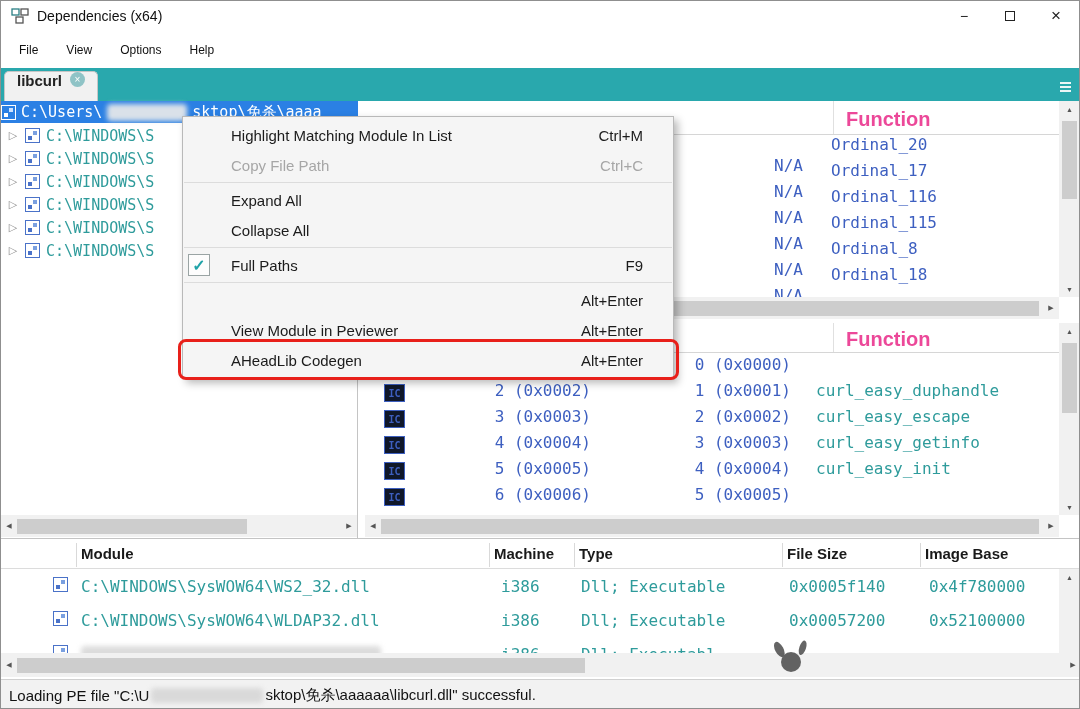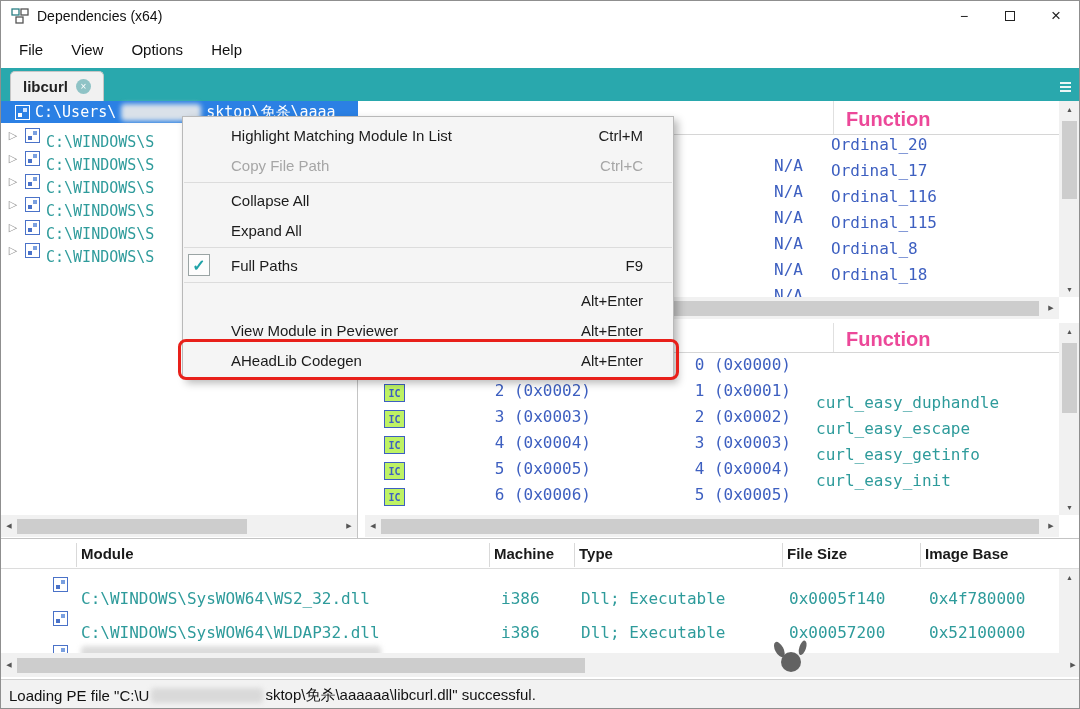--- a/index.html
+++ b/index.html
@@ -1,50 +1,50 @@
 <!DOCTYPE html>
 <html><head>
 <meta charset="utf-8">
 <style>
   * { margin:0; padding:0; box-sizing:border-box; }
   html,body { width:1080px; height:709px; }
   body { position:relative; overflow:hidden; background:#fff; border:1px solid #8f8f8f;
          font-family:"Liberation Sans", sans-serif; color:#111; }
   .abs { position:absolute; }
   .mono { font-family:"DejaVu Sans Mono", monospace; }
-  .teal { color:#2E9B9B;margin-top:12px; }
+  .teal { color:#2E9B9B; }
   .blue { color:#3D5FC0; }
   .t15 { font-size:15px; } .t16 { font-size:16px; }
 
   
   .titlebar { left:0; top:0; width:100%; height:30px; background:#fff; display:flex; align-items:center; }
   .app-icon { width:18px; height:18px; margin:0 8px 0 10px; }
   .title-text { font-size:14px; }
   .win-controls { margin-left:auto; display:flex; height:100%; }
   .win-btn { width:46px; height:100%; display:flex; align-items:center; justify-content:center; font-size:14px; color:#222; }
   .maxbox { width:10px; height:10px; border:1px solid #222; display:inline-block; }
   .closex { font-size:17px; }
 
   
   .menubar { left:0; top:30px; width:100%; height:37px; background:#fff; display:flex; align-items:center; padding-left:4px; }
-  .menu-item { padding:0 14px; font-size:15px; color:#111; }
+  .menu-item { padding:0 14px; font-size:12px; color:#111; }
 
   
   .tabstrip { left:0; top:67px; width:100%; height:33px; background:#29A8AD; display:flex; align-items:flex-end; }
-  .tab { margin-left:9px; height:30px; width:94px; background:#f1f1f1; border:1px solid #c6c6c6; border-bottom:none;
-         border-radius:5px 5px 0 0; display:flex; align-items:center; justify-content:center; gap:8px; }
+  .tab { margin-left:3px; height:30px; width:94px; background:#f1f1f1; border:1px solid #c6c6c6; border-bottom:none;
+         border-radius:5px 5px 0 0; display:flex; justify-content:center; gap:8px; }
   .tab-label { font-size:15px; font-weight:700; color:#222; }
   .tab-close { width:15px; height:15px; border-radius:50%; background:#8fc3c6; color:#fff; font-size:10px; line-height:15px; text-align:center; }
   .strip-icon { margin-left:auto; margin-right:8px; margin-bottom:9px; display:flex; flex-direction:column; gap:2px; }
   .strip-icon i { display:block; width:11px; height:2px; background:#eaf6f6; }
 
   
   .tree-pane { left:0; top:100px; width:357px; height:437px; background:#fff; border-right:1px solid #c4c4c4; }
   .tree-row { position:absolute; left:0; width:357px; height:23px; display:flex; align-items:center; padding-left:6px; gap:6px; }
-  .tree-row.sel { height:22px; background:#2B80E4; color:#fff; padding-left:14px; gap:5px; }
+  .tree-row.sel { height:22px; background:#2B80E4; color:#fff; padding-left:0; gap:5px; }
   .selpath { font-size:15px; color:#fff; }
   .caret { color:#8a8a8a; font-size:11px; width:12px; text-align:center; }
   .dll-icon { width:15px; height:15px; border:1px solid #4a72c8; background:#fff; position:relative; flex:0 0 15px; }
   .dll-icon::before { content:""; position:absolute; left:2px; bottom:2px; width:4px; height:4px; background:#4a72c8; }
   .dll-icon::after  { content:""; position:absolute; right:2px; top:2px; width:4px; height:4px; background:#7aa0e0; }
   .dll-icon.inv { border-color:#fff; background:transparent; }
   .dll-icon.inv::before { background:#fff; } .dll-icon.inv::after { background:#cfe3ff; }
 
   .redact { display:inline-block; background:rgba(233,233,233,.92); border-radius:4px; filter:blur(2.5px); }
   .redact-tree { width:80px; height:17px; }
@@ -52,21 +52,21 @@
   .redact-mod { width:300px; height:13px; background:#dcdcdc; }
 
   
   .pane-header { background:#fff; border-bottom:1px solid #d6d6d6; }
   .func-label { position:absolute; font-size:20px; font-weight:600; color:#ec4899; }
   .hsep { position:absolute; width:1px; background:#e0e0e0; }
   .imp-row, .exp-row { position:absolute; left:364px; width:694px; height:26px; }
   .imp-hint { position:absolute; left:340px; width:98px; text-align:right;margin-top:21px; }
   .imp-func { position:absolute; left:466px; }
   .exp-icon { position:absolute; left:19px; top:3px; width:21px; height:18px; border:1px solid #3D5FC0; color:#3D5FC0;
-              font:700 10px "DejaVu Sans Mono", monospace; display:flex; align-items:center; justify-content:center; background:#bef264; }
+              font:700 10px "DejaVu Sans Mono", monospace; display:flex; align-items:center; justify-content:center; background:#0f172a; }
   .exp-ord  { position:absolute; left:106px; width:120px; text-align:right; }
   .exp-hint { position:absolute; left:306px; width:120px; text-align:right; }
   .exp-func { position:absolute; left:451px; }
 
   
   .hscroll { position:absolute; height:22px; background:#f1f1f1; display:flex; align-items:center; }
   .hthumb { height:15px; background:#cdcdcd; }
   .vscroll { position:absolute; width:21px; background:#f1f1f1; display:flex; flex-direction:column; align-items:center; }
   .vtrack { flex:1; width:100%; position:relative; }
   .vthumb { position:absolute; left:3px; width:15px; background:#cdcdcd; }
@@ -344,25 +344,25 @@
   <div class="ctx-item">
     <span>Highlight Matching Module In List</span>
     <span class="sc">Ctrl+M</span>
   </div>
   <div class="ctx-item disabled">
     <span>Copy File Path</span>
     <span class="sc">Ctrl+C</span>
   </div>
   <div class="ctx-sep"></div>
   <div class="ctx-item">
+    <span>Expand All</span>
+    <span class="sc"></span>
+  </div>
+  <div class="ctx-item">
     <span>Collapse All</span>
-    <span class="sc"></span>
-  </div>
-  <div class="ctx-item">
-    <span>Expand All</span>
     <span class="sc"></span>
   </div>
   <div class="ctx-sep"></div>
   <div class="ctx-item">
     <span class="menu-check">✓</span>
     <span>Full Paths</span>
     <span class="sc">F9</span>
   </div>
   <div class="ctx-sep"></div>
   <div class="ctx-item">

